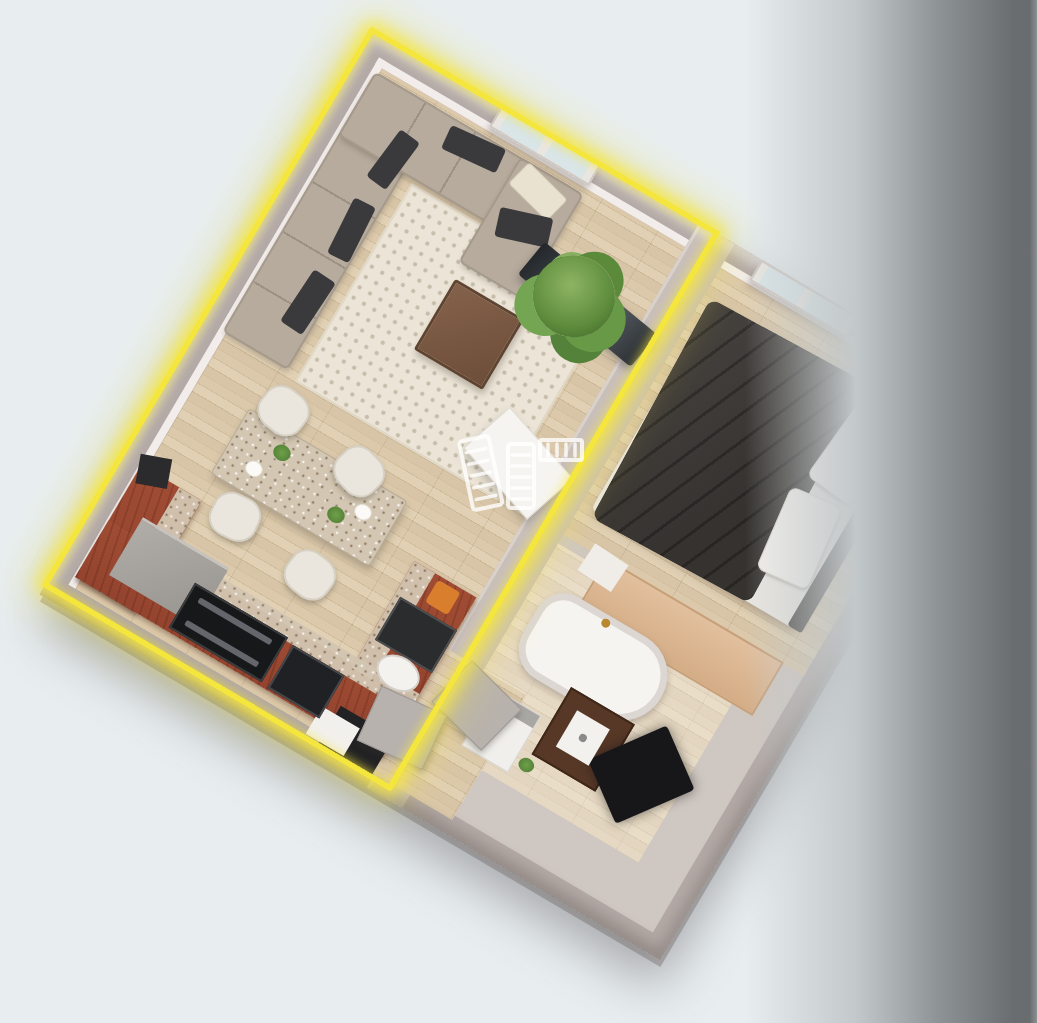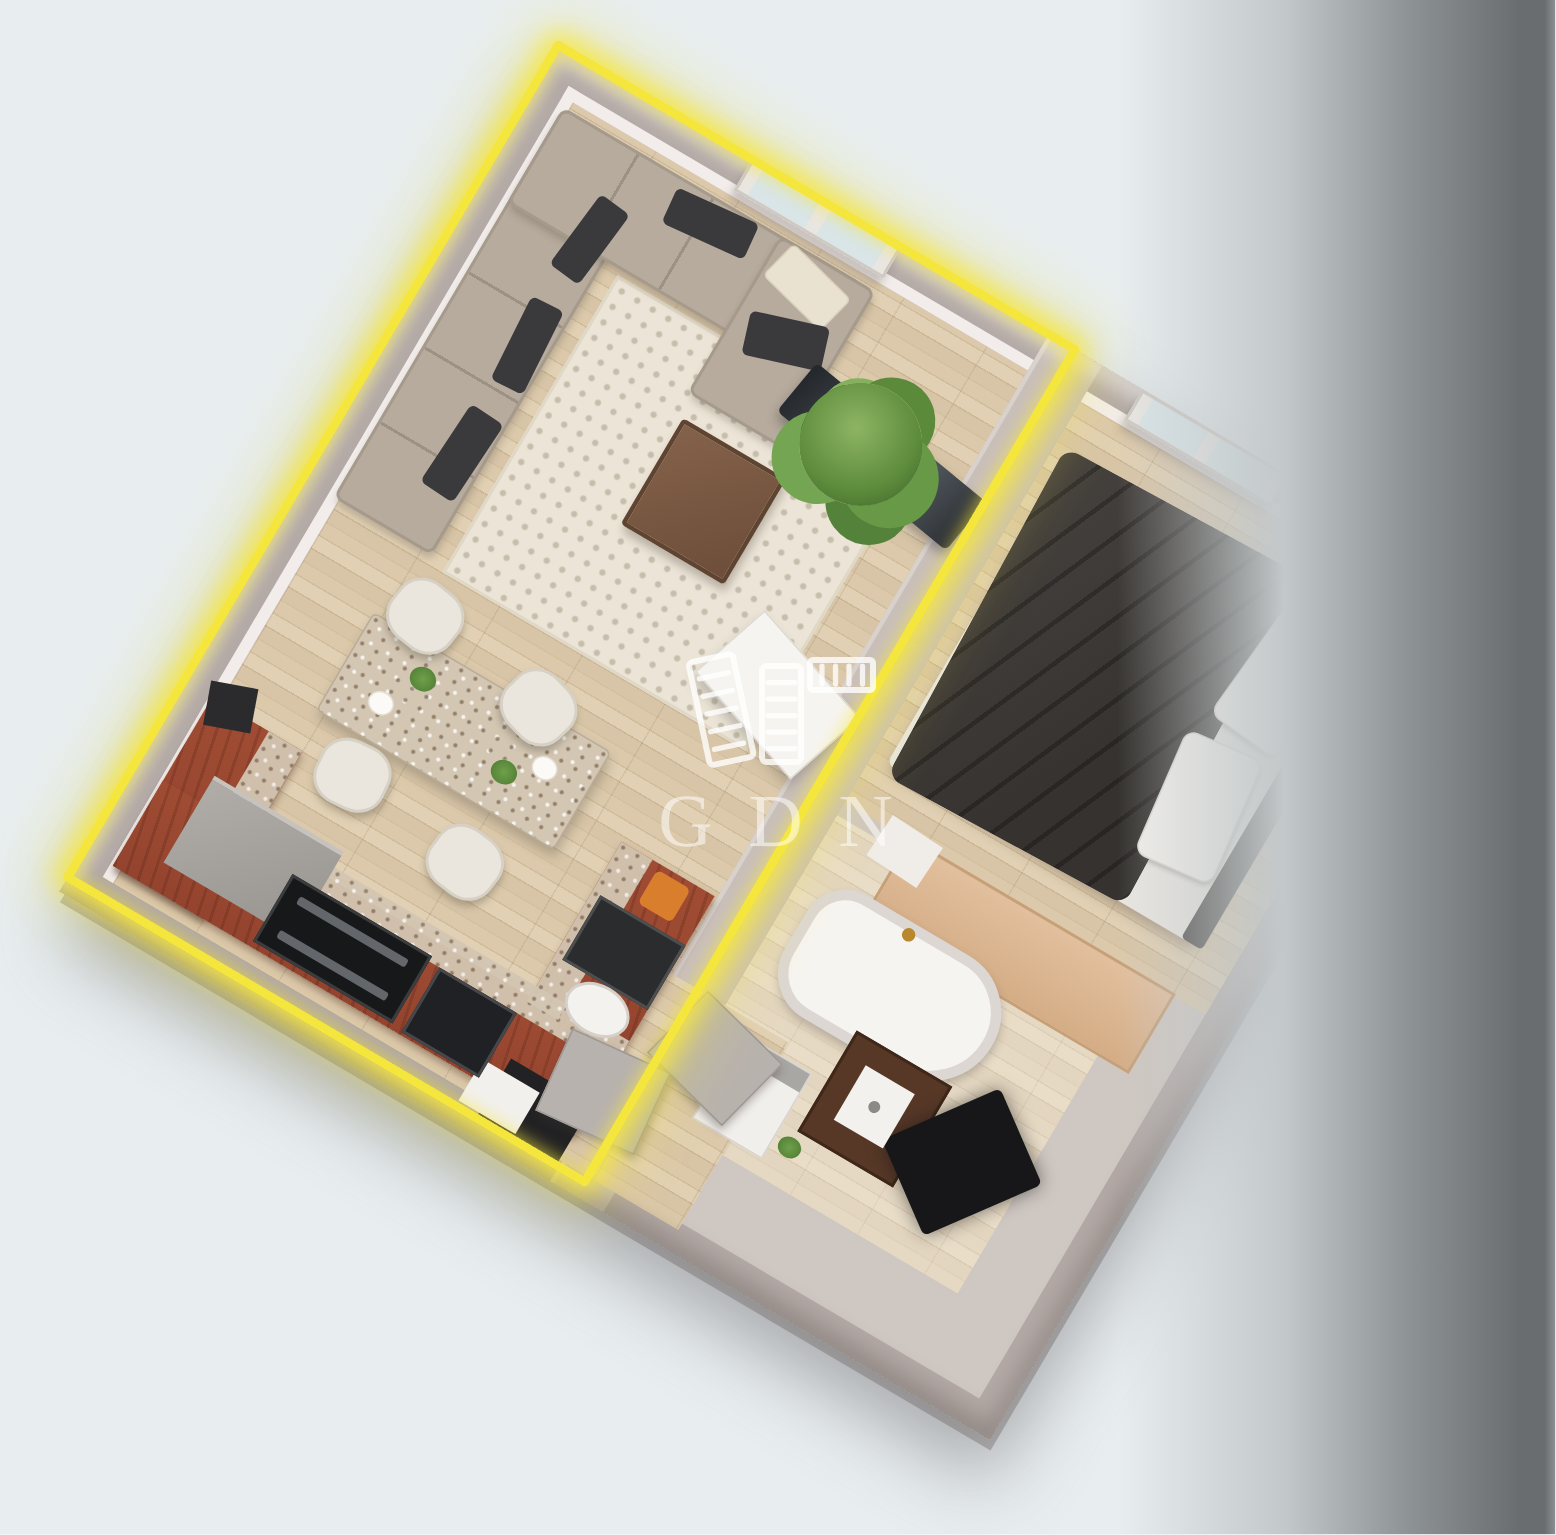--- a/index.html
+++ b/index.html
@@ -254,16 +254,15 @@
     <svg class="wm-icon" width="138" height="86" viewBox="0 0 138 86" fill="none" stroke="rgba(255,255,255,0.85)" stroke-width="4" stroke-linecap="round">
       <g transform="rotate(-12 33 44)">
         <rect x="18" y="8" width="30" height="70" rx="3"></rect>
         <path d="M23 20 H43 M23 32 H43 M23 44 H43 M23 56 H43 M23 68 H43" stroke-width="3.5"></path>
       </g>
       <rect x="60" y="14" width="26" height="64" rx="3"></rect>
       <path d="M64 25 H82 M64 36 H82 M64 47 H82 M64 58 H82 M64 69 H82" stroke-width="3.5"></path>
       <rect x="92" y="10" width="42" height="20" rx="2"></rect>
       <path d="M100 14 V26 M109 14 V26 M118 14 V26 M127 14 V26" stroke-width="3.5"></path>
     </svg>
-    <div class="wm-text">GDN</div>
   </div>
 
 </div>
 
 </body></html>

